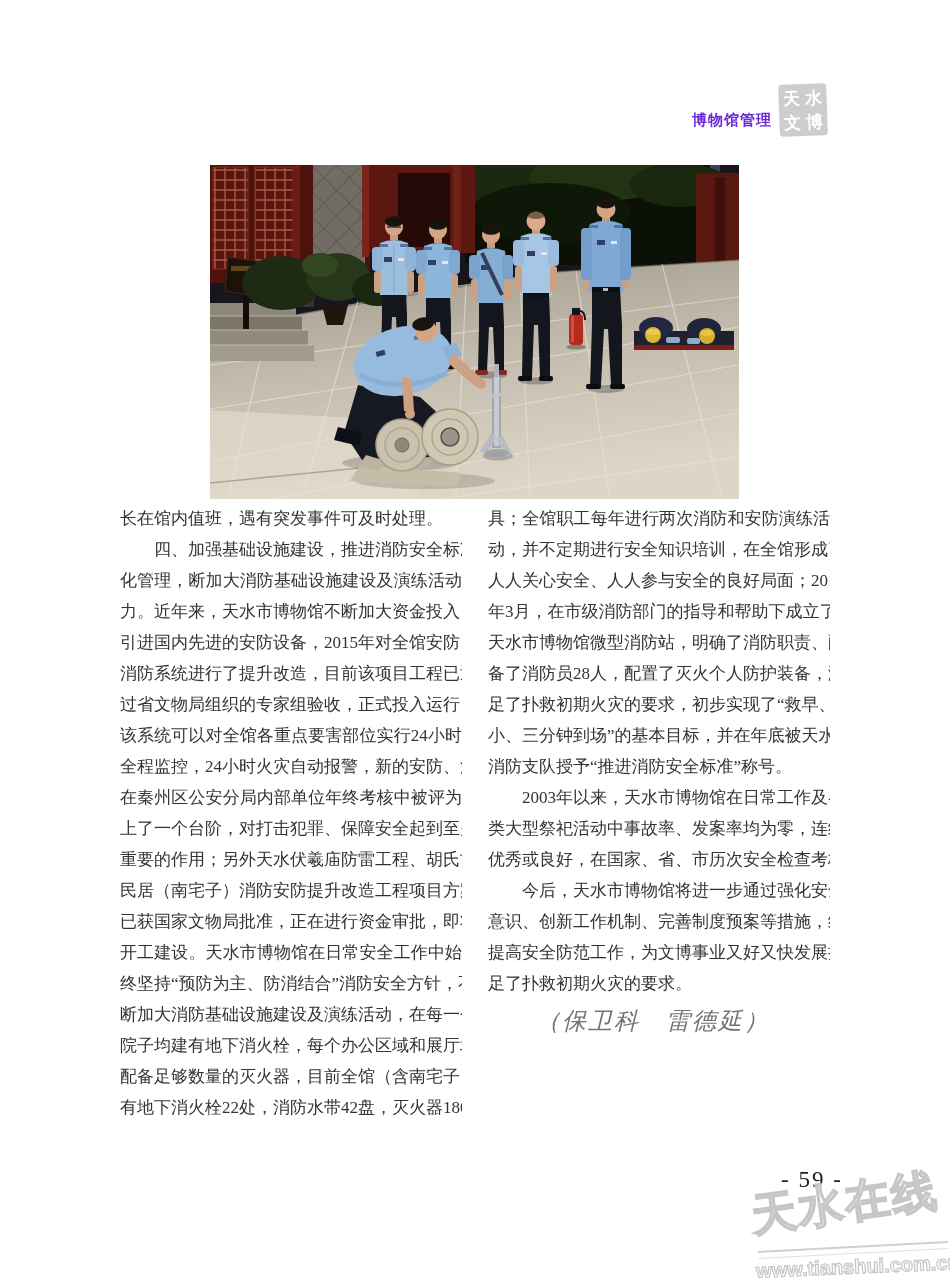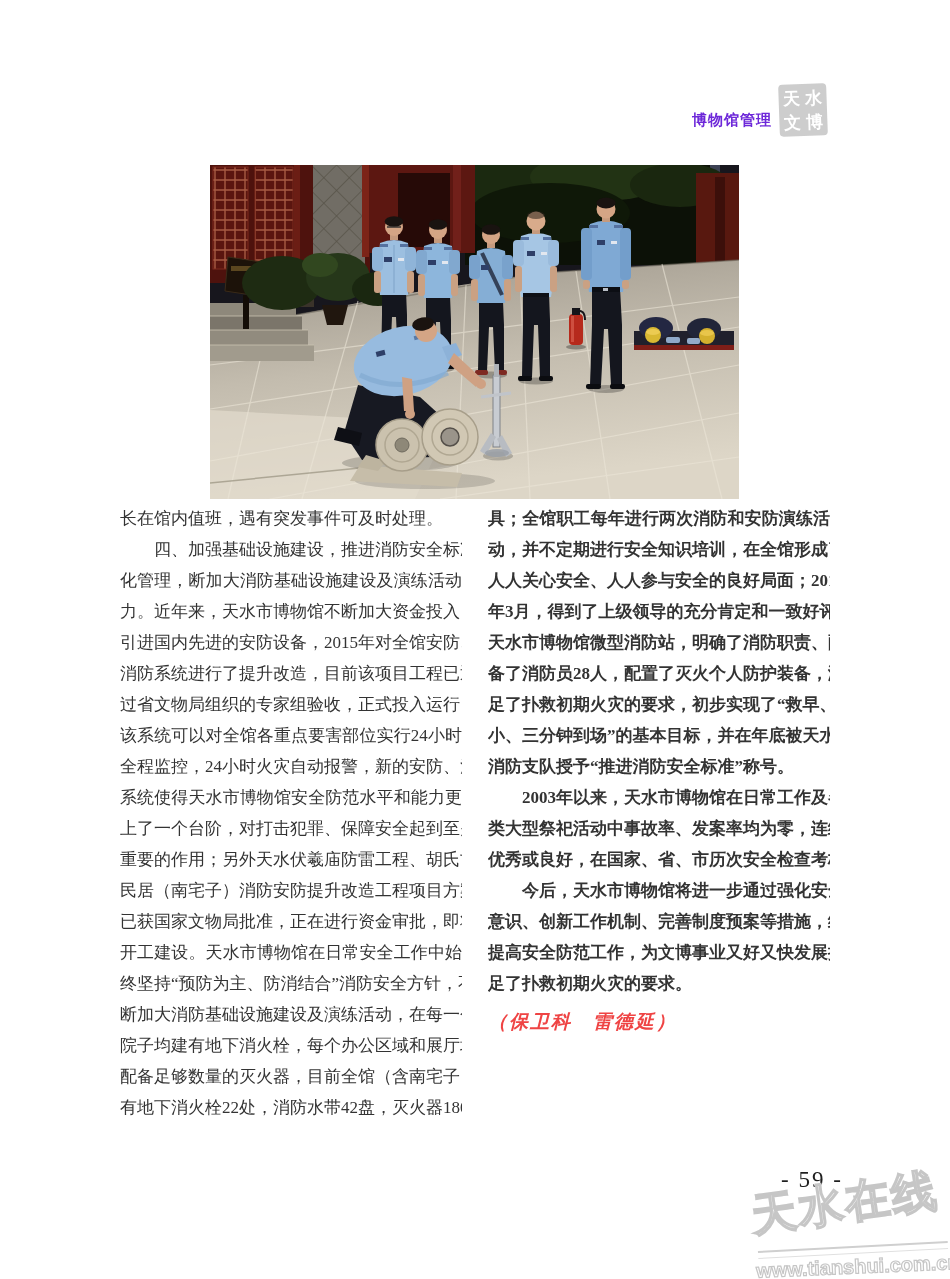--- a/index.html
+++ b/index.html
@@ -11,26 +11,26 @@
   .seal{position:absolute;top:84px;left:779px;width:48px;height:52px;background:#c9c9c9;border-radius:4px;
         transform:rotate(-2deg);display:grid;grid-template-columns:1fr 1fr;grid-template-rows:1fr 1fr;
         padding:2px;box-sizing:border-box;opacity:.92;}
   .seal span{display:flex;align-items:center;justify-content:center;color:#fff;
              font-size:17px;font-weight:700;line-height:1;}
   
   .photo{position:absolute;left:210px;top:165px;width:529px;height:334px;margin:0;}
   
   .col{position:absolute;top:503px;width:342px;font-size:17px;color:#333;}
   .col-left{left:120px;}
-  .col-right{left:488px;font-weight:bold;}
+  .col-right{left:488px;}
   .tline{height:31px;line-height:31px;overflow:hidden;text-align:justify;text-align-last:justify;
          text-justify:inter-character;white-space:nowrap;}
   .tline.tlast{text-align-last:left;}
-  .signature{height:31px;line-height:31px;margin-top:7px;text-align:left;padding-right:60px;
-             font-size:19px;font-style:italic;color:#ef4444;letter-spacing:2px;}
+  .signature{height:31px;line-height:31px;margin-top:7px;text-align:right;padding-right:60px;
+             font-size:24px;font-style:italic;color:#737373;letter-spacing:2px;}
   
   .pagenum{position:absolute;left:781px;top:1167px;font-size:23px;color:#1f1f1f;letter-spacing:2px;}
   
   .watermark{position:absolute;left:756px;top:1186px;width:220px;}
   .wm-title{font-family:"Liberation Sans","DejaVu Sans",sans-serif;font-weight:700;font-size:45px;
             color:#fefefe;-webkit-text-stroke:1.6px #c6c6c6;transform:rotate(-8deg);
             transform-origin:left bottom;white-space:nowrap;letter-spacing:2px;}
   .wm-line{width:190px;height:5px;border-top:2px solid #cfcfcf;border-bottom:1px solid #e0e0e0;
            transform:rotate(-3deg);margin:0 0 1px 2px;}
   .wm-url{font-family:"Liberation Sans","DejaVu Sans",sans-serif;font-weight:700;font-size:20px;
@@ -297,38 +297,38 @@
   <div class="col col-left">
       <div class="tline tlast">长在馆内值班，遇有突发事件可及时处理。</div>
       <div class="tline">　　四、加强基础设施建设，推进消防安全标准</div>
       <div class="tline">化管理，断加大消防基础设施建设及演练活动</div>
       <div class="tline">力。近年来，天水市博物馆不断加大资金投入，</div>
       <div class="tline">引进国内先进的安防设备，2015年对全馆安防、</div>
       <div class="tline">消防系统进行了提升改造，目前该项目工程已通</div>
       <div class="tline">过省文物局组织的专家组验收，正式投入运行，</div>
       <div class="tline">该系统可以对全馆各重点要害部位实行24小时</div>
       <div class="tline">全程监控，24小时火灾自动报警，新的安防、消防</div>
-      <div class="tline">系统使得天水市博物馆安全防范水平和能力更</div>
+      <div class="tline">在秦州区公安分局内部单位年终考核中被评为</div>
       <div class="tline">上了一个台阶，对打击犯罪、保障安全起到至关</div>
       <div class="tline">重要的作用；另外天水伏羲庙防雷工程、胡氏古</div>
       <div class="tline">民居（南宅子）消防安防提升改造工程项目方案</div>
       <div class="tline">已获国家文物局批准，正在进行资金审批，即将</div>
       <div class="tline">开工建设。天水市博物馆在日常安全工作中始</div>
       <div class="tline">终坚持“预防为主、防消结合”消防安全方针，不</div>
       <div class="tline">断加大消防基础设施建设及演练活动，在每一个</div>
       <div class="tline">院子均建有地下消火栓，每个办公区域和展厅均</div>
       <div class="tline">配备足够数量的灭火器，目前全馆（含南宅子）共</div>
       <div class="tline">有地下消火栓22处，消防水带42盘，灭火器180</div>
     </div>
   <div class="col col-right">
     <div>
         <div class="tline">具；全馆职工每年进行两次消防和安防演练活</div>
         <div class="tline">动，并不定期进行安全知识培训，在全馆形成了</div>
         <div class="tline">人人关心安全、人人参与安全的良好局面；2016</div>
-        <div class="tline">年3月，得到了上级领导的充分肯定和一致好评</div>
+        <div class="tline">年3月，在市级消防部门的指导和帮助下成立了</div>
         <div class="tline">天水市博物馆微型消防站，明确了消防职责、配</div>
         <div class="tline">备了消防员28人，配置了灭火个人防护装备，满</div>
         <div class="tline">足了扑救初期火灾的要求，初步实现了“救早、灭</div>
         <div class="tline">小、三分钟到场”的基本目标，并在年底被天水市</div>
         <div class="tline tlast">消防支队授予“推进消防安全标准”称号。</div>
         <div class="tline">　　2003年以来，天水市博物馆在日常工作及各</div>
         <div class="tline">类大型祭祀活动中事故率、发案率均为零，连续</div>
         <div class="tline">优秀或良好，在国家、省、市历次安全检查考核中</div>
         <div class="tline">　　今后，天水市博物馆将进一步通过强化安全</div>
         <div class="tline">意识、创新工作机制、完善制度预案等措施，继续</div>

